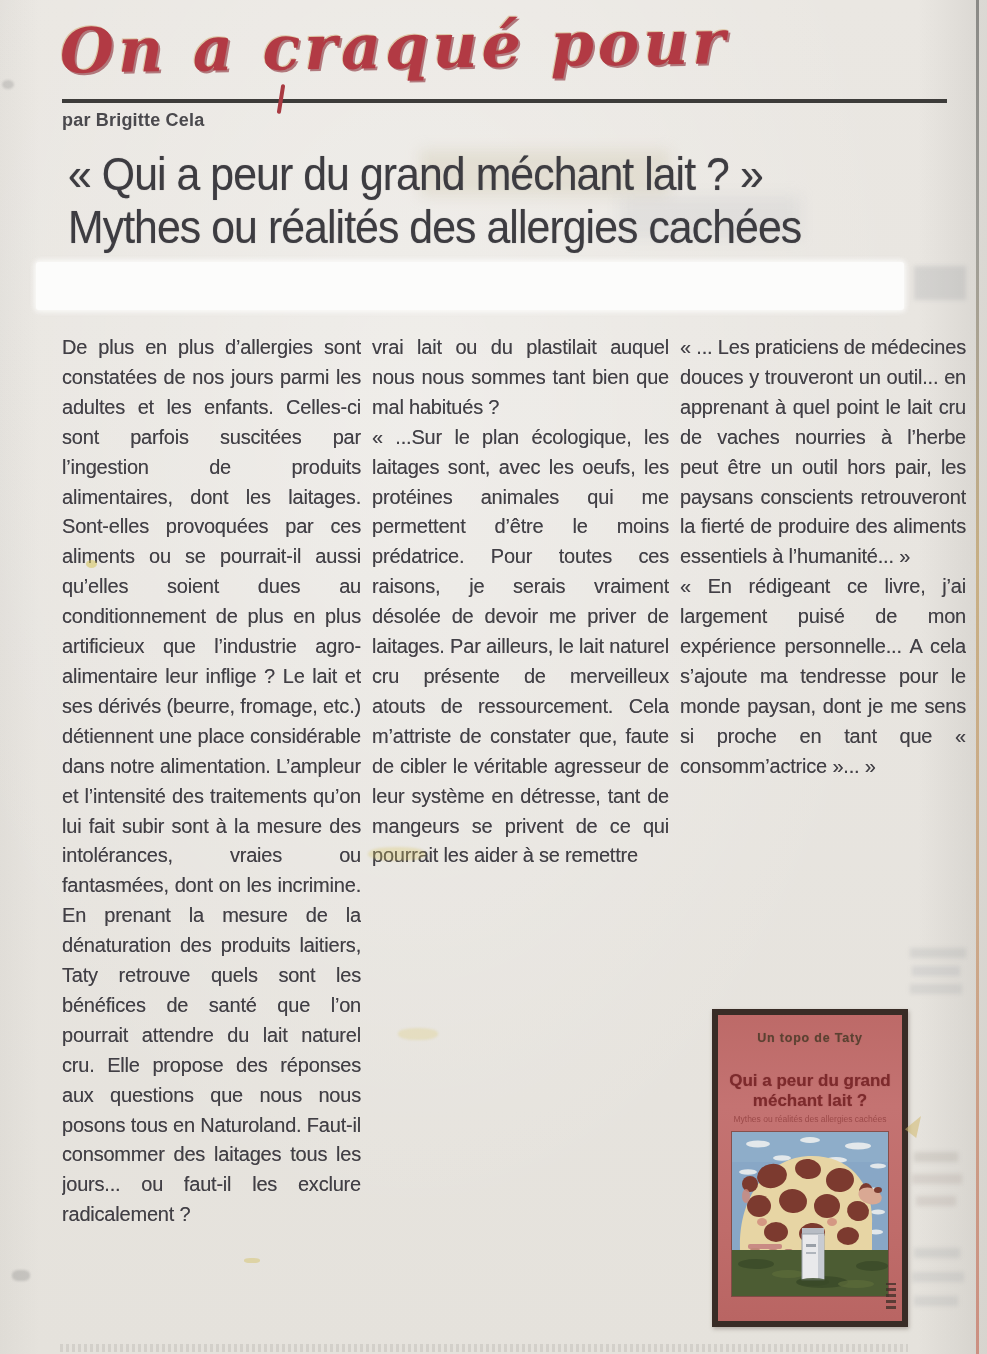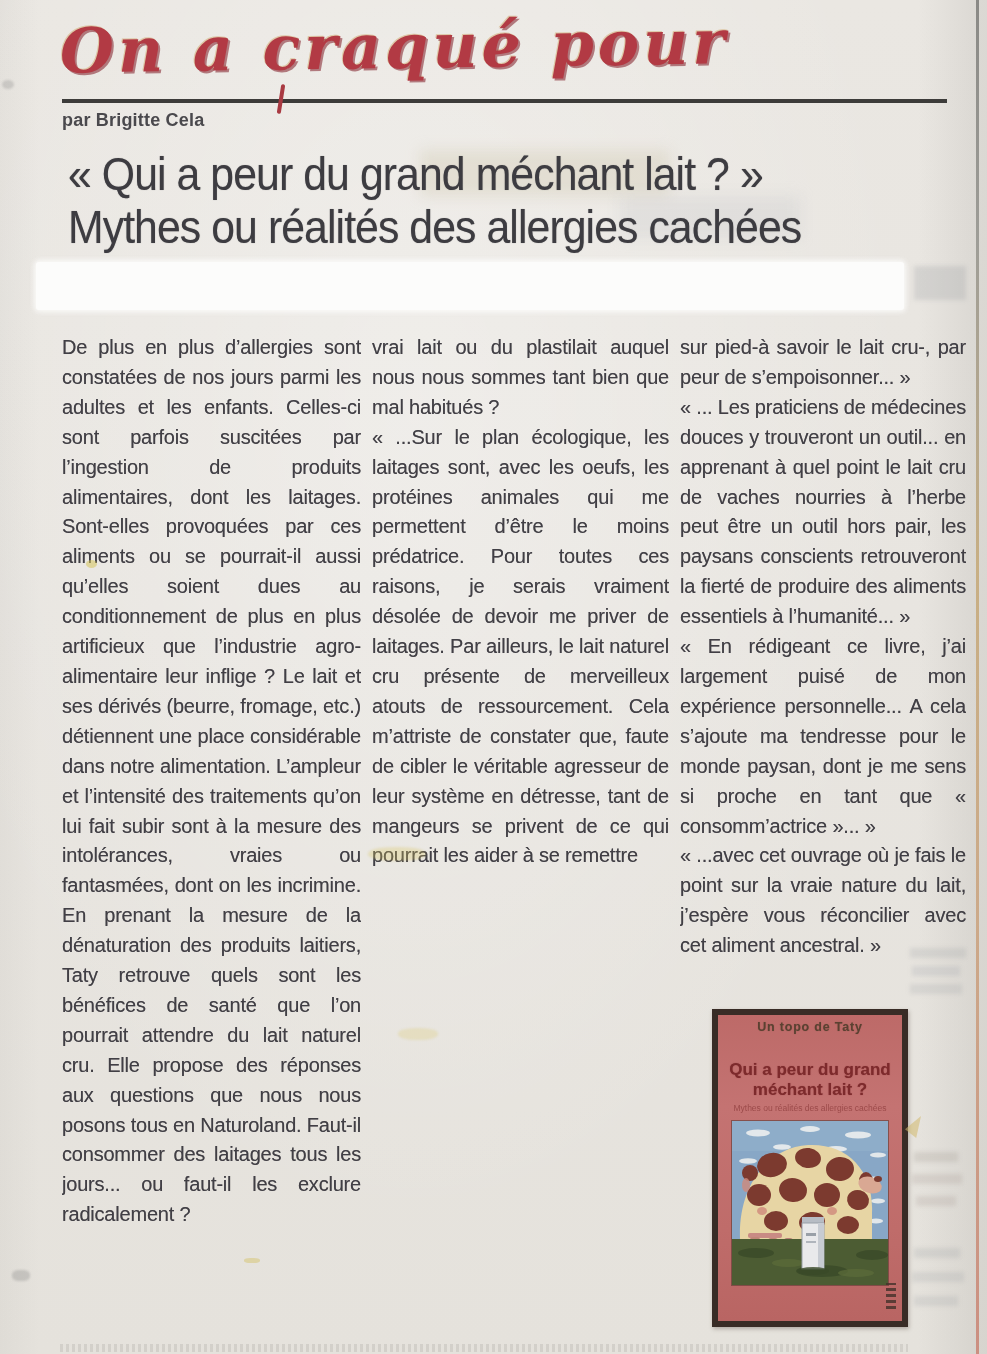--- a/index.html
+++ b/index.html
@@ -38,21 +38,21 @@
   .col p{margin:0;}
   .col1{left:62px;  width:299px; height:1023px;}
   .col2{left:372px; width:297px; height:1023px;}
   .col3{left:680px; width:286px; height:700px;}
   .justify-last{text-align-last:justify;}
   
   .book-cover{position:absolute; left:712px; top:1009px; width:196px; height:318px;
     box-sizing:border-box; border:6px solid #382c26;
     background:linear-gradient(180deg,#bd6a68 0%,#c47372 30%,#bf6c6a 70%,#b96563 100%);
     box-shadow:1px 2px 4px rgba(80,70,60,.35); text-align:center;}
-  .cover-series{margin-top:5px; font-size:12.5px; font-weight:bold; color:#4a3a28;
+  .cover-series{margin-top:16px; font-size:12.5px; font-weight:bold; color:#4a3a28;
     letter-spacing:.8px; opacity:.85; text-shadow:0 0 1px rgba(74,58,40,.5);}
   .cover-title{margin:26px auto 0; width:164px; font-size:17px; line-height:20px;
     font-weight:bold; color:#7d2a2c; text-shadow:0 0 1px rgba(110,30,32,.5);}
   .cover-subtitle{margin:4px auto 0; width:158px; font-size:8.5px; line-height:9px;
     color:rgba(122,40,40,.55); filter:blur(.4px);}
   .cover-art{display:block; margin:8px auto 0; outline:1px solid rgba(60,40,30,.45);}
   .publisher-mark{position:absolute; right:6px; bottom:12px; width:10px; height:26px; opacity:.8;
     background:repeating-linear-gradient(0deg,#42312a 0 3px, rgba(0,0,0,0) 3px 6px);}
   
   .edge-line{position:absolute; left:976px; top:0; width:3px; height:100%;
@@ -87,24 +87,22 @@
   <div class="white-band"></div>
 
   <div class="col col1">
     <p>De plus en plus d’allergies sont constatées de nos jours parmi les adultes et les enfants.  Celles-ci sont parfois suscitées par l’ingestion de produits alimentaires, dont les laitages. Sont-elles provoquées par ces aliments ou se pourrait-il aussi qu’elles soient dues au conditionnement de plus en plus artificieux que l’industrie agro-alimentaire leur inflige ? Le lait et ses dérivés (beurre, fromage, etc.) détiennent une place considérable dans notre alimentation.  L’ampleur et l’intensité des traitements qu’on lui fait subir sont à la mesure des intolérances, vraies ou fantasmées, dont on les incrimine. En prenant la mesure de la dénaturation des produits laitiers, Taty retrouve quels sont les bénéfices de santé que l’on pourrait attendre du lait naturel cru. Elle propose des réponses aux questions que nous nous posons tous en Naturoland.  Faut-il consommer des laitages tous les jours... ou faut-il les exclure radicalement ?</p>
   </div>
   <div class="col col2">
     <p>vrai lait ou du plastilait auquel nous nous sommes tant bien que mal habitués ?</p>
     <p>« ...Sur le plan écologique, les laitages sont, avec les oeufs, les protéines animales qui me permettent d’être le moins prédatrice.  Pour toutes ces raisons, je serais vraiment désolée de devoir me priver de laitages.  Par ailleurs, le lait naturel cru présente de merveilleux atouts de ressourcement.  Cela m’attriste de constater que, faute de cibler le véritable agresseur de leur système en détresse, tant de mangeurs se privent de ce qui pourrait les aider à se remettre</p>
   </div>
   <div class="col col3">
-    <p>sur pied-à savoir le lait cru-, par peur de s’empoisonner... »</p>
     <p>« ... Les praticiens de médecines douces y trouveront un outil...  en apprenant à quel point le lait cru de vaches nourries à l’herbe peut être un outil hors pair, les paysans conscients retrouveront la fierté de produire des aliments essentiels à l’humanité... »</p>
     <p>« En rédigeant ce livre, j’ai largement puisé de mon expérience personnelle... A cela s’ajoute ma tendresse pour le monde paysan, dont je me sens si proche en tant que « consomm’actrice »... »</p>
-    <p>« ...avec cet ouvrage où je fais le point sur la vraie nature du lait, j’espère vous réconcilier avec cet aliment ancestral. »</p>
   </div>
 
   <div class="book-cover">
     <div class="cover-series">Un topo de Taty</div>
     <div class="cover-title">Qui a peur du grand méchant lait ?</div>
     <div class="cover-subtitle">Mythes ou réalités des allergies cachées</div>
     <svg class="cover-art" width="156" height="164" viewBox="0 0 156 164" xmlns="http://www.w3.org/2000/svg">
       <rect x="0" y="0" width="156" height="122" fill="#88a7c6"></rect>
       <rect x="0" y="0" width="156" height="30" fill="#93b0cc" opacity=".6"></rect>
       <g fill="#f2f3f1" opacity=".85">

